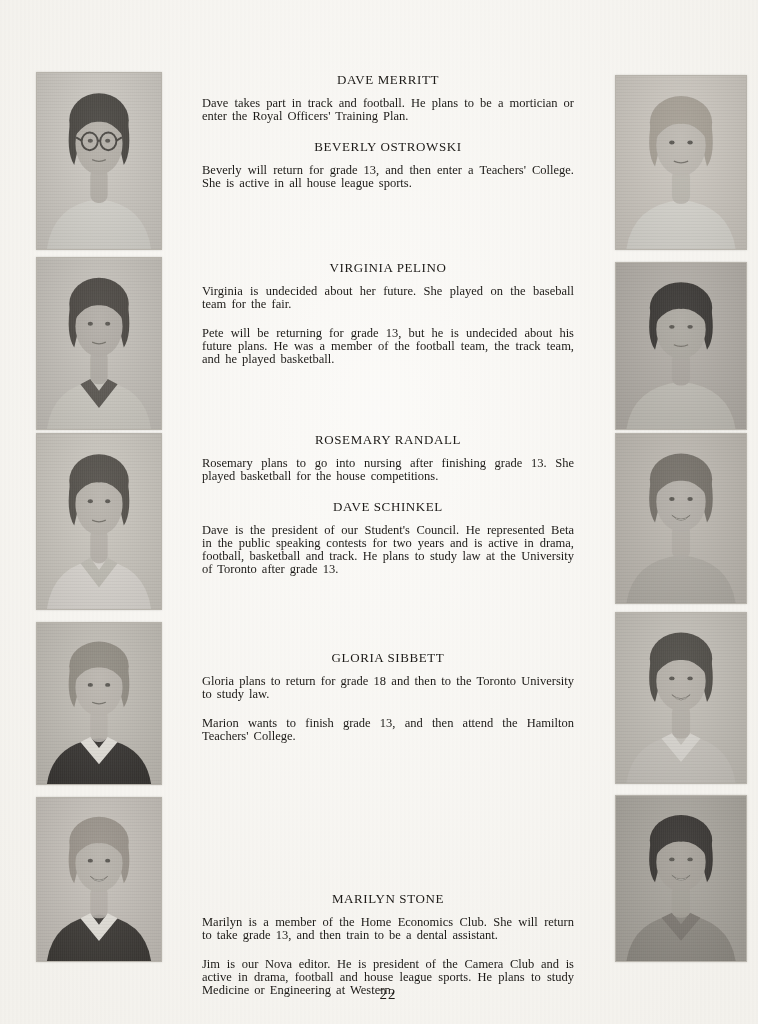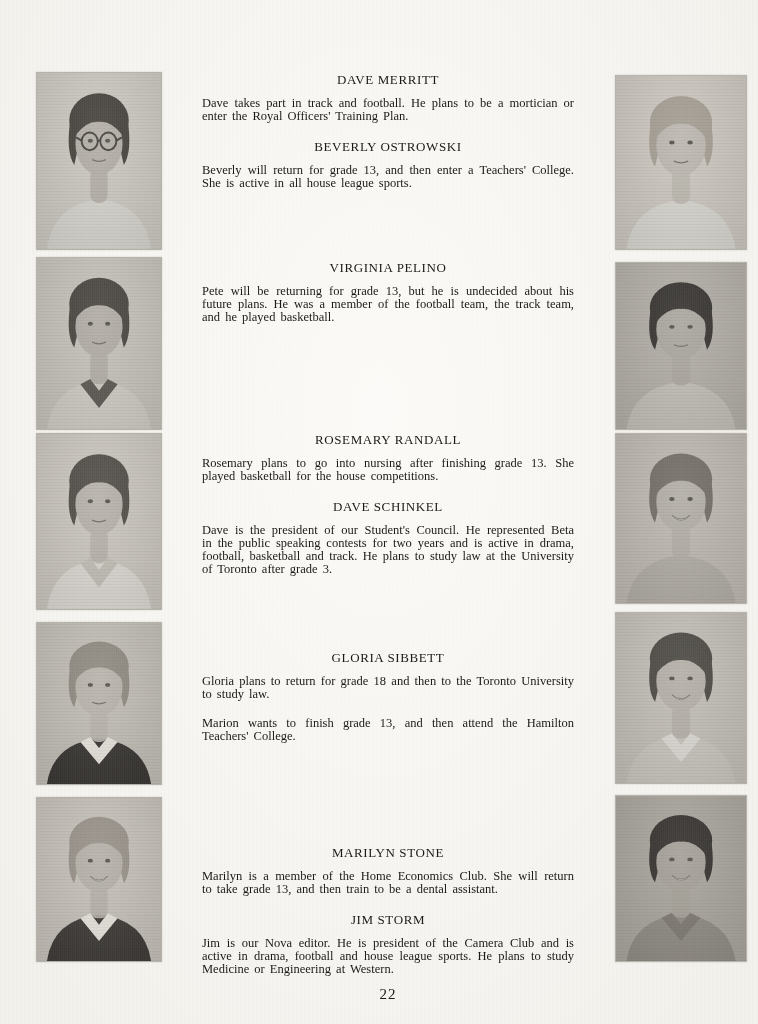--- a/index.html
+++ b/index.html
@@ -228,38 +228,38 @@
 
   <div class="text-col" style="top:72px">
     <h3 class="entry-name">DAVE MERRITT</h3>
     <p class="entry-bio">Dave takes part in track and football. He plans to be a mortician or enter the Royal Officers' Training Plan.</p>
     <h3 class="entry-name">BEVERLY OSTROWSKI</h3>
     <p class="entry-bio">Beverly will return for grade 13, and then enter a Teachers' College. She is active in all house league sports.</p>
   </div>
 
   <div class="text-col" style="top:260px">
     <h3 class="entry-name">VIRGINIA PELINO</h3>
+    <p class="entry-bio">Virginia is undecided about her future. She played on the baseball team for the fair.</p>
     <p class="entry-bio">Pete will be returning for grade 13, but he is undecided about his future plans. He was a member of the football team, the track team, and he played basketball.</p>
   </div>
 
   <div class="text-col" style="top:432px">
     <h3 class="entry-name">ROSEMARY RANDALL</h3>
     <p class="entry-bio">Rosemary plans to go into nursing after finishing grade 13. She played basketball for the house competitions.</p>
     <h3 class="entry-name">DAVE SCHINKEL</h3>
-    <p class="entry-bio">Dave is the president of our Student's Council. He represented Beta in the public speaking contests for two years and is active in drama, football, basketball and track. He plans to study law at the University of Toronto after grade 3.</p>
+    <p class="entry-bio">Dave is the president of our Student's Council. He represented Beta in the public speaking contests for two years and is active in drama, football, basketball and track. He plans to study law at the University of Toronto after grade 13.</p>
   </div>
 
   <div class="text-col" style="top:650px">
     <h3 class="entry-name">GLORIA SIBBETT</h3>
     <p class="entry-bio">Gloria plans to return for grade 18 and then to the Toronto University to study law.</p>
     <p class="entry-bio">Marion wants to finish grade 13, and then attend the Hamilton Teachers' College.</p>
   </div>
 
-  <div class="text-col" style="top:845px">
+  <div class="text-col" style="top:891px">
     <h3 class="entry-name">MARILYN STONE</h3>
     <p class="entry-bio">Marilyn is a member of the Home Economics Club. She will return to take grade 13, and then train to be a dental assistant.</p>
-    <h3 class="entry-name">JIM STORM</h3>
     <p class="entry-bio">Jim is our Nova editor. He is president of the Camera Club and is active in drama, football and house league sports. He plans to study Medicine or Engineering at Western.</p>
   </div>
 
   <div class="page-number">22</div>
 
 </div>
 
 </body></html>

